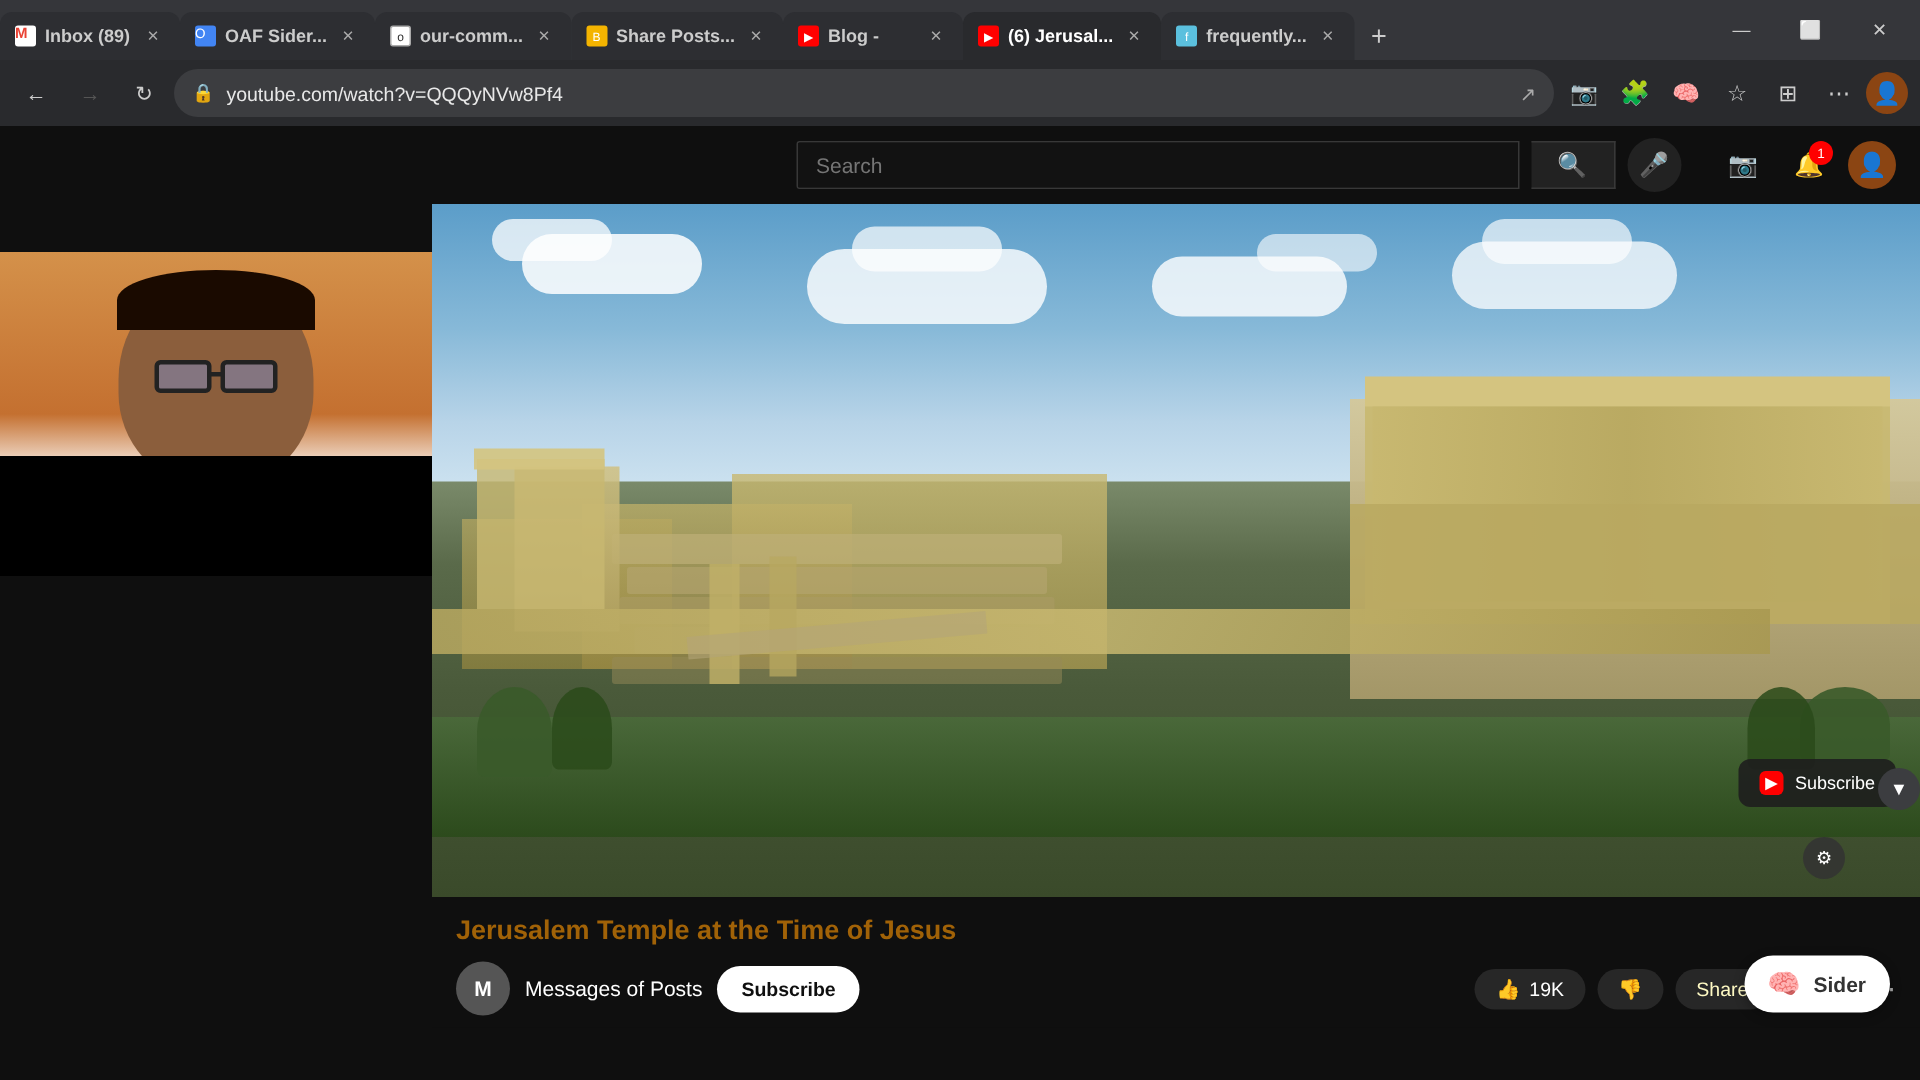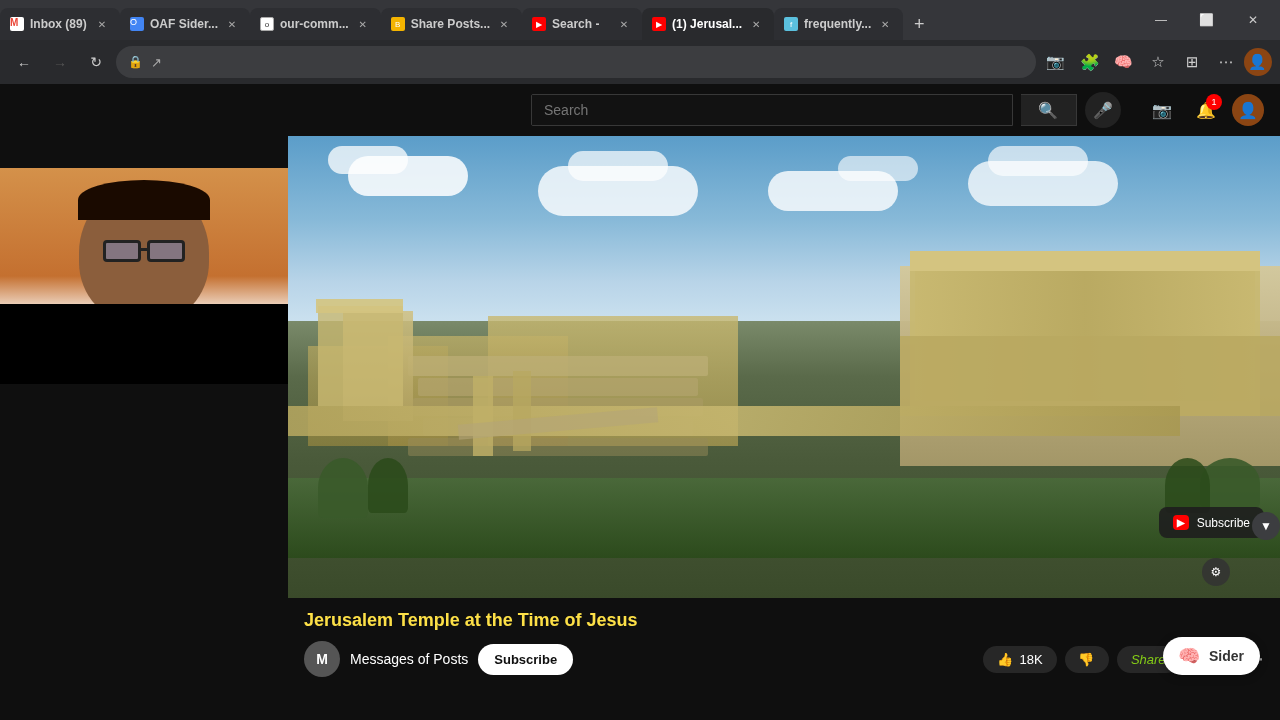--- a/index.html
+++ b/index.html
@@ -293,21 +293,21 @@
 
     
     .video-info {
       background: #0f0f0f;
       padding: 12px 16px 8px;
       flex-shrink: 0;
     }
     .video-title {
       font-size: 18px;
       font-weight: 600;
-      color: #fde047;
+      color: #a16207;
     }
     .channel-row {
       display: flex;
       align-items: center;
       margin-top: 10px;
       gap: 10px;
     }
     .channel-avatar {
       width: 36px;
       height: 36px;
@@ -346,27 +346,26 @@
       cursor: pointer;
       display: flex;
       align-items: center;
       gap: 6px;
     }
     .share-btn {
       background: #272727;
       border: none;
       border-radius: 18px;
       padding: 6px 14px;
-      color: #84cc16;
+      color: #fef9c3;
       font-size: 13px;
       cursor: pointer;
       display: flex;
       align-items: center;
       gap: 6px;
-      font-style: italic;
     }
     .three-dot-btn {
       background: none;
       border: none;
       color: #aaa;
       font-size: 18px;
       cursor: pointer;
       margin-left: auto;
     }
 
@@ -476,29 +475,29 @@
       <div class="tab">
         <div class="tab-favicon fav-blog" style="width:14px; height:14px; border-radius:2px; display:flex; align-items:center; justify-content:center; font-size:8px; background:#f4b400; color:#fff;">B</div>
         <span class="tab-title">Share Posts...</span>
         <div class="tab-close">✕</div>
       </div>
 
       <div class="tab">
         <div class="tab-favicon" style="width:14px; height:14px; border-radius:2px; background:#ff0000; display:flex; align-items:center; justify-content:center;">
           <span style="color:#fff; font-size:8px;">▶</span>
         </div>
-        <span class="tab-title">Search -</span>
+        <span class="tab-title">Blog -</span>
         <div class="tab-close">✕</div>
       </div>
 
       <div class="tab active">
         <div class="tab-favicon" style="width:14px; height:14px; border-radius:2px; background:#ff0000; display:flex; align-items:center; justify-content:center;">
           <span style="color:#fff; font-size:8px;">▶</span>
         </div>
-        <span class="tab-title">(1) Jerusal...</span>
+        <span class="tab-title">(6) Jerusal...</span>
         <div class="tab-close">✕</div>
       </div>
 
       <div class="tab">
         <div class="tab-favicon" style="width:14px; height:14px; border-radius:2px; background:#5bc0de; display:flex; align-items:center; justify-content:center;">
           <span style="color:#fff; font-size:8px;">f</span>
         </div>
         <span class="tab-title">frequently...</span>
         <div class="tab-close">✕</div>
       </div>
@@ -513,20 +512,21 @@
     </div>
   </div>
 
   <div class="toolbar">
     <div class="nav-btn">←</div>
     <div class="nav-btn" style="color:#555;">→</div>
     <div class="nav-btn">↻</div>
 
     <div class="address-bar">
       <span style="font-size:12px; color:#aaa;">🔒</span>
+      <span class="address-text">youtube.com/watch?v=QQQyNVw8Pf4</span>
       <span style="font-size:13px; color:#aaa;">↗</span>
     </div>
 
     <div class="toolbar-icons">
       <div class="toolbar-icon">📷</div>
       <div class="toolbar-icon" style="font-size:16px; color:#9f7;">🧩</div>
       <div class="toolbar-icon">🧠</div>
       <div class="toolbar-icon">☆</div>
       <div class="toolbar-icon">⊞</div>
       <div class="toolbar-icon">⋯</div>
@@ -666,21 +666,21 @@
         <div class="video-title">Jerusalem Temple at the Time of Jesus</div>
 
         <div class="channel-row">
           <div class="channel-avatar">M</div>
           <span class="channel-name">Messages of Posts</span>
           <button class="subscribe-btn">Subscribe</button>
 
           <div style="margin-left:auto; display:flex; align-items:center; gap:8px;">
             <button class="like-btn">
               <span>👍</span>
-              <span>18K</span>
+              <span>19K</span>
             </button>
             <button class="like-btn">
               <span>👎</span>
             </button>
             <button class="share-btn">Share</button>
             <button class="share-btn">Clip</button>
             <button class="three-dot-btn">⋯</button>
           </div>
         </div>
 

